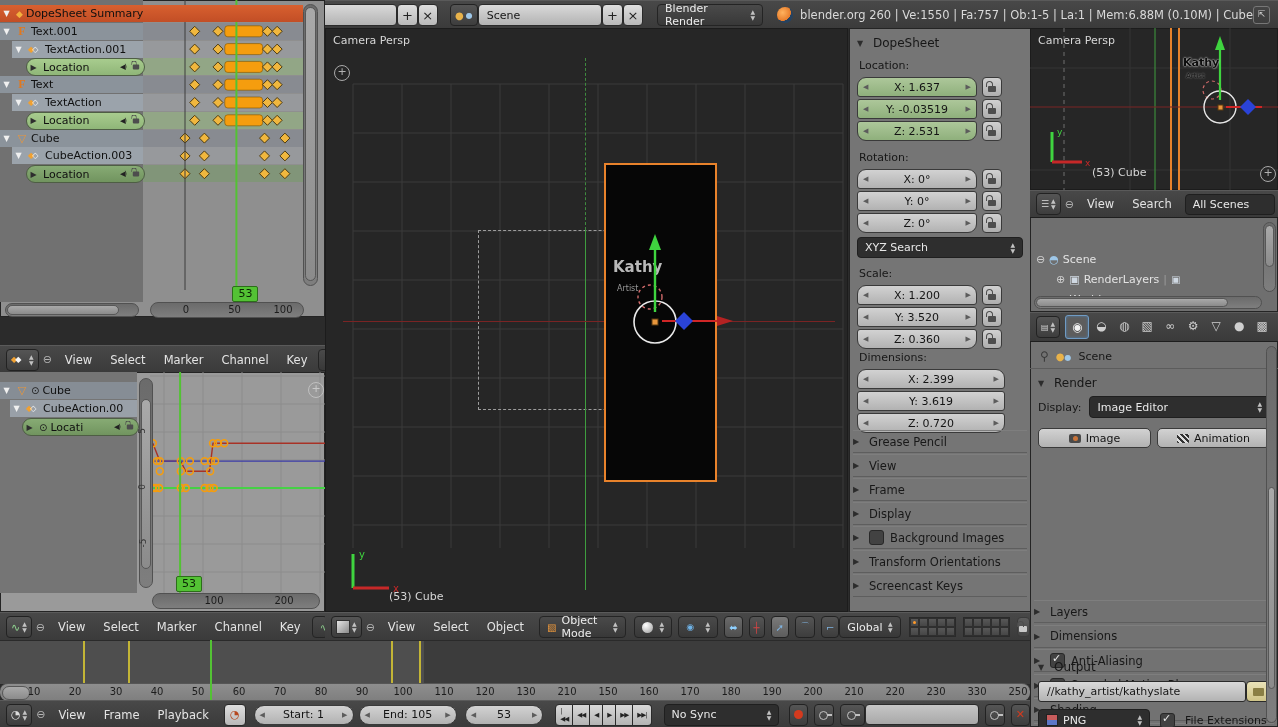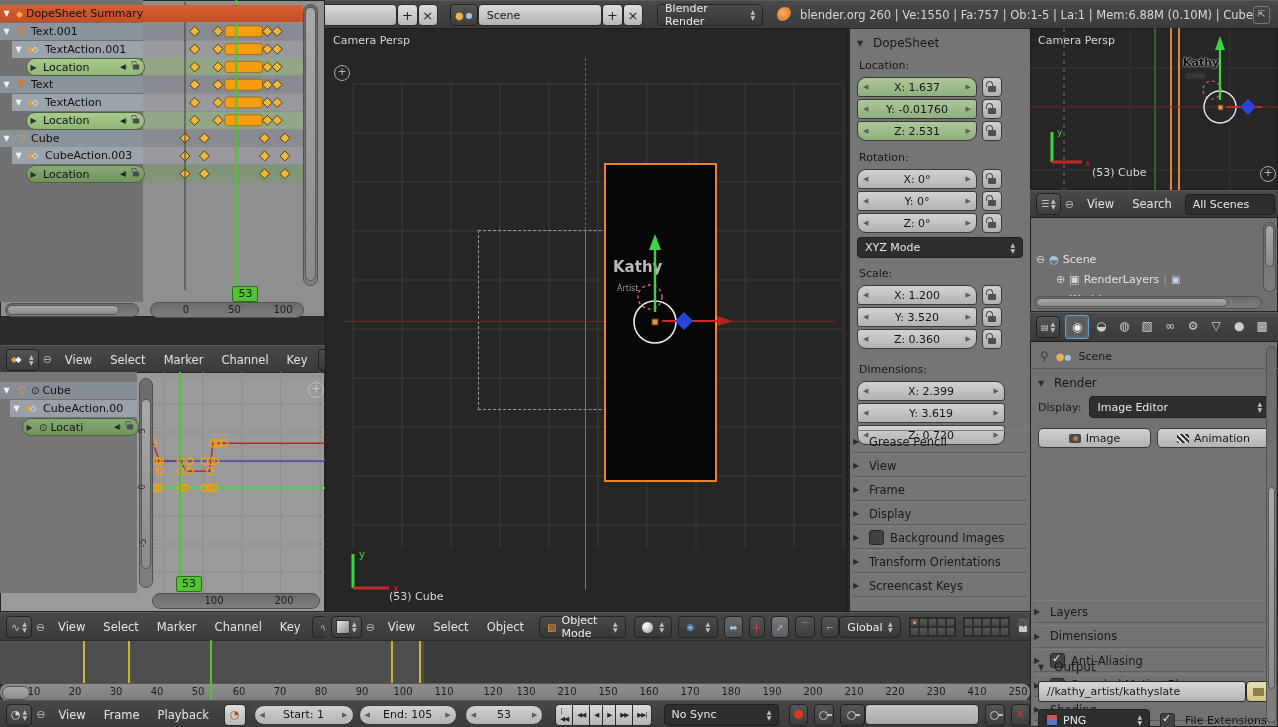--- a/index.html
+++ b/index.html
@@ -431,21 +431,21 @@
             <span>X: 1.637</span>
             <span class="ar">▶</span>
           </span>
           <span class="lockb">
             <span class="ico-lock"></span>
           </span>
         </div>
         <div style="display: flex; align-items: center; gap: 5px; padding: 1px 8px;">
           <span class="num green" style="width: 118px; border-radius: 3px;">
             <span class="al">◀</span>
-            <span>Y: -0.01760</span>
+            <span>Y: -0.03519</span>
             <span class="ar">▶</span>
           </span>
           <span class="lockb">
             <span class="ico-lock"></span>
           </span>
         </div>
         <div style="display: flex; align-items: center; gap: 5px; padding: 1px 8px;">
           <span class="num green" style="width: 118px; border-radius: 3px 3px 9px 9px;">
             <span class="al">◀</span>
             <span>Z: 2.531</span>
@@ -480,21 +480,21 @@
           <span class="num" style="width: 118px; border-radius: 3px 3px 9px 9px;">
             <span class="al">◀</span>
             <span>Z: 0°</span>
             <span class="ar">▶</span>
           </span>
           <span class="lockb">
             <span class="ico-lock"></span>
           </span>
         </div>
         <div class="dropdd" style="margin: 3px 8px 0px; height: 19px;">
-          <span>XYZ Mode</span>
+          <span>XYZ Search</span>
           <span class="udar" style="margin-left: auto;">▲<br>▼</span>
         </div>
         <div class="lbl" style="padding: 9px 0px 4px 10px;">Scale:</div>
         <div style="display: flex; align-items: center; gap: 5px; padding: 1px 8px;">
           <span class="num" style="width: 118px; border-radius: 9px 9px 3px 3px;">
             <span class="al">◀</span>
             <span>X: 1.200</span>
             <span class="ar">▶</span>
           </span>
           <span class="lockb">
@@ -514,21 +514,21 @@
         <div style="display: flex; align-items: center; gap: 5px; padding: 1px 8px;">
           <span class="num" style="width: 118px; border-radius: 3px 3px 9px 9px;">
             <span class="al">◀</span>
             <span>Z: 0.360</span>
             <span class="ar">▶</span>
           </span>
           <span class="lockb">
             <span class="ico-lock"></span>
           </span>
         </div>
-        <div class="lbl" style="padding: 13px 0px 4px 10px;">Dimensions:</div>
+        <div class="lbl" style="padding: 1px 0px 4px 10px;">Dimensions:</div>
         <div style="display: flex; align-items: center; gap: 5px; padding: 1px 8px;">
           <span class="num" style="width: 146px; border-radius: 9px 9px 3px 3px;">
             <span class="al">◀</span>
             <span>X: 2.399</span>
             <span class="ar">▶</span>
           </span>
         </div>
         <div style="display: flex; align-items: center; gap: 5px; padding: 1px 8px;">
           <span class="num" style="width: 146px; border-radius: 3px;">
             <span class="al">◀</span>
@@ -847,33 +847,33 @@
         <span class="rnum" style="left: 75px; top: 2px;">20</span>
         <span class="rnum" style="left: 116px; top: 2px;">30</span>
         <span class="rnum" style="left: 157px; top: 2px;">40</span>
         <span class="rnum" style="left: 198px; top: 2px;">50</span>
         <span class="rnum" style="left: 239px; top: 2px;">60</span>
         <span class="rnum" style="left: 280px; top: 2px;">70</span>
         <span class="rnum" style="left: 321px; top: 2px;">80</span>
         <span class="rnum" style="left: 362px; top: 2px;">90</span>
         <span class="rnum" style="left: 403px; top: 2px;">100</span>
         <span class="rnum" style="left: 444px; top: 2px;">110</span>
-        <span class="rnum" style="left: 485px; top: 2px; margin-left: 8px;">120</span>
+        <span class="rnum" style="left: 485px; top: 2px;">120</span>
         <span class="rnum" style="left: 526px; top: 2px;">130</span>
         <span class="rnum" style="left: 567px; top: 2px;">210</span>
         <span class="rnum" style="left: 608px; top: 2px;">150</span>
         <span class="rnum" style="left: 649px; top: 2px;">160</span>
         <span class="rnum" style="left: 690px; top: 2px;">170</span>
         <span class="rnum" style="left: 731px; top: 2px;">180</span>
         <span class="rnum" style="left: 772px; top: 2px;">190</span>
         <span class="rnum" style="left: 813px; top: 2px;">200</span>
         <span class="rnum" style="left: 854px; top: 2px;">210</span>
         <span class="rnum" style="left: 895px; top: 2px;">220</span>
         <span class="rnum" style="left: 936px; top: 2px;">230</span>
-        <span class="rnum" style="left: 977px; top: 2px;">410</span>
+        <span class="rnum" style="left: 977px; top: 2px;">330</span>
         <span class="rnum" style="left: 1018px; top: 2px;">250</span>
       </div>
   </div>
   <div class="abs" id="t-playhead" style="top: 640px; width: 2px; height: 60px; background: rgb(83, 194, 52); left: 210.3px;"></div>
 
   <div class="abs hdr" style="left:0;top:700px;width:1030px;height:27px;">
     <span class="edbtn">
       <span style="color:#ddd;font-size:11px;">◔</span>
         <span class="udar">▲<br>▼</span>
     </span>

